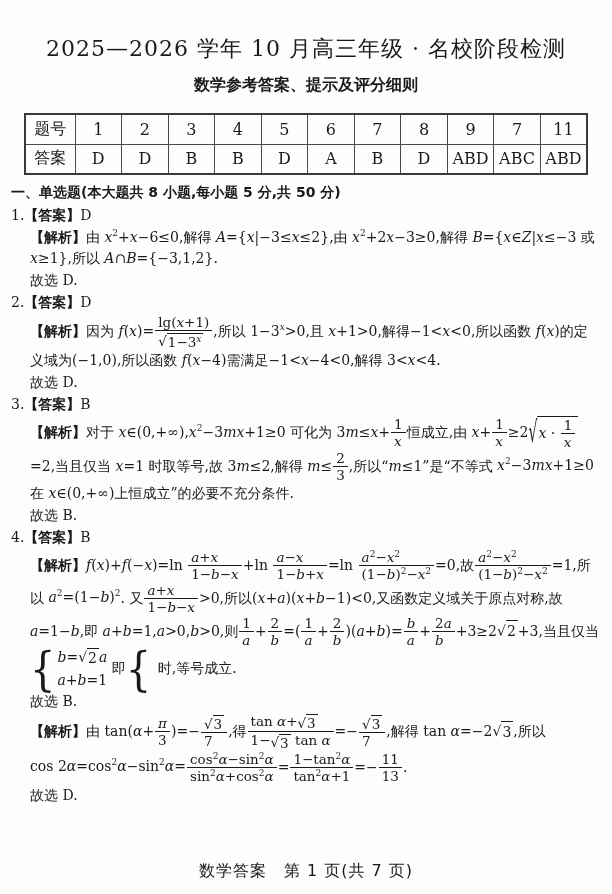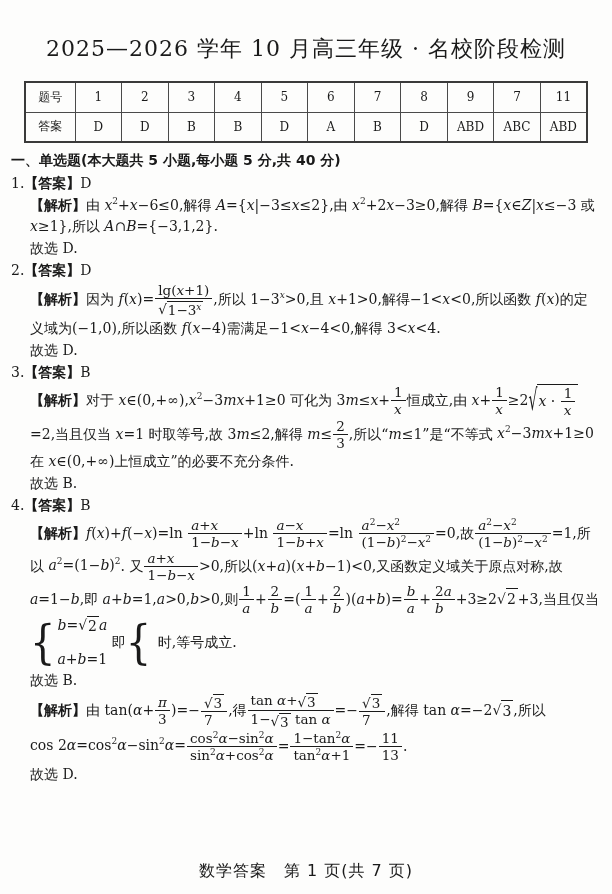--- a/index.html
+++ b/index.html
@@ -4,51 +4,52 @@
 <style>
   *{margin:0;padding:0;box-sizing:border-box}
   html,body{background:#888}
   .page{position:relative;width:612px;height:894px;margin:0 auto;background:#fdfdfc;color:#1a1a1a;
         font-family:"DejaVu Serif","Liberation Serif",serif;overflow:hidden;padding:14px 11px 0 11px}
   .title{text-align:center;font-size:22px;letter-spacing:1px;margin-top:20px;font-weight:500}
   .subtitle{text-align:center;font-size:16px;font-weight:bold;margin-top:11px;
             font-family:"DejaVu Sans","Liberation Sans",sans-serif}
   table.ans{border-collapse:collapse;margin:17px auto 9px auto;table-layout:fixed;width:564px;
             border:2px solid #3a3a3a}
-  table.ans td{border:1px solid #4a4a4a;text-align:center;font-size:12px;height:30px;padding:0;
+  table.ans td{border:1px solid #4a4a4a;text-align:center;font-size:16px;height:30px;padding:0;
                font-family:"DejaVu Serif","Liberation Serif",serif}
   table.ans td:first-child{width:50px}
   .section{font-family:"DejaVu Sans","Liberation Sans",sans-serif;font-weight:bold;font-size:14px;
            margin:7px 0 3px 0}
   .para{font-size:14px;line-height:21px;margin-left:19px;margin-bottom:1px}
   .para.out{margin-left:0}
   .cn{}
   .bold{font-family:"DejaVu Sans","Liberation Sans",sans-serif;font-weight:bold}
   .math{white-space:nowrap}
   .math i{font-style:italic}
   sup{font-size:9px;line-height:0}
   .frac{display:inline-block;vertical-align:middle;text-align:left;padding:0 1px;white-space:nowrap}
   .frac .num{display:block;border-bottom:1px solid #1a1a1a;padding:0 3px;line-height:16px;font-size:13.5px}
   .frac .den{display:block;padding:0 3px;line-height:16px;font-size:13.5px}
   .sqrt{display:inline-block;vertical-align:middle;white-space:nowrap}
   .sqrt .rad,.sqrt .vinc{display:inline-block;vertical-align:middle}
   .sqrt .rad.tall{transform:scaleY(2.1)}
   .sqrt .vinc{border-top:1px solid #1a1a1a;padding:0 2px 0 1px}
   .cases{display:inline-flex;align-items:center;vertical-align:middle;white-space:nowrap}
   .cases .brace{font-size:40px;line-height:40px;font-weight:300;margin-right:2px;transform:scaleY(1.15)}
-  .cases .ccol{display:inline-flex;flex-direction:column;row-gap:14px}
+  .cases .ccol{display:inline-flex;flex-direction:column;row-gap:3px}
   .cases .crow{line-height:19px;white-space:nowrap}
   .footer{position:absolute;left:0;bottom:12px;width:100%;text-align:center;font-size:16px;
           font-family:"DejaVu Sans","Liberation Sans",sans-serif;letter-spacing:1px}
 </style>
 </head>
 <body>
 
 <div class="page">
   <div class="title">2025—2026 学年 10 月高三年级 · 名校阶段检测</div>
+  <div class="subtitle">数学参考答案、提示及评分细则</div>
 
   <table class="ans">
     <tbody>
         <tr>
           <td>题号</td>
           <td>1</td>
           <td>2</td>
           <td>3</td>
           <td>4</td>
           <td>5</td>
@@ -69,21 +70,21 @@
           <td>A</td>
           <td>B</td>
           <td>D</td>
           <td>ABD</td>
           <td>ABC</td>
           <td>ABD</td>
         </tr>
       </tbody>
   </table>
 
-  <div class="section">一、单选题(本大题共 5 小题,每小题 5 分,共 40 分)</div>
+  <div class="section">一、单选题(本大题共 8 小题,每小题 5 分,共 50 分)</div>
 
   <div>
       <div>
         <div class="para out"><span class="cn">1.</span><span class="cn bold">【答案】</span><span class="cn">D</span></div>
         <div class="para"><span class="cn bold">【解析】</span><span class="cn">由 </span><span class="math"><i>x</i><sup>2</sup>+<i>x</i>−6≤0</span><span class="cn">,解得 </span><span class="math"><i>A</i>={<i>x</i>|−3≤<i>x</i>≤2}</span><span class="cn">,由 </span><span class="math"><i>x</i><sup>2</sup>+2<i>x</i>−3≥0</span><span class="cn">,解得 </span><span class="math"><i>B</i>={<i>x</i>∈<i>Z</i>|<i>x</i>≤−3</span><span class="cn"> 或 </span><span class="math"><i>x</i>≥1}</span><span class="cn">,所以 </span><span class="math"><i>A</i>∩<i>B</i>={−3,1,2}</span><span class="cn">.</span></div>
         <div class="para"><span class="cn">故选 D.</span></div>
       </div>
       <div>
         <div class="para out"><span class="cn">2.</span><span class="cn bold">【答案】</span><span class="cn">D</span></div>
         <div class="para"><span class="cn bold">【解析】</span><span class="cn">因为 </span><span class="math"><i>f</i>(<i>x</i>)=</span><span class="frac"><span class="num math">lg(<i>x</i>+1)</span><span class="den"><span class="sqrt"><span class="rad">√</span><span class="vinc math">1−3<sup><i>x</i></sup></span></span></span></span><span class="cn">,所以 </span><span class="math">1−3<sup><i>x</i></sup>&gt;0</span><span class="cn">,且 </span><span class="math"><i>x</i>+1&gt;0</span><span class="cn">,解得</span><span class="math">−1&lt;<i>x</i>&lt;0</span><span class="cn">,所以函数 </span><span class="math"><i>f</i>(<i>x</i>)</span><span class="cn">的定义域为</span><span class="math">(−1,0)</span><span class="cn">,所以函数 </span><span class="math"><i>f</i>(<i>x</i>−4)</span><span class="cn">需满足</span><span class="math">−1&lt;<i>x</i>−4&lt;0</span><span class="cn">,解得 </span><span class="math">3&lt;<i>x</i>&lt;4</span><span class="cn">.</span></div>

